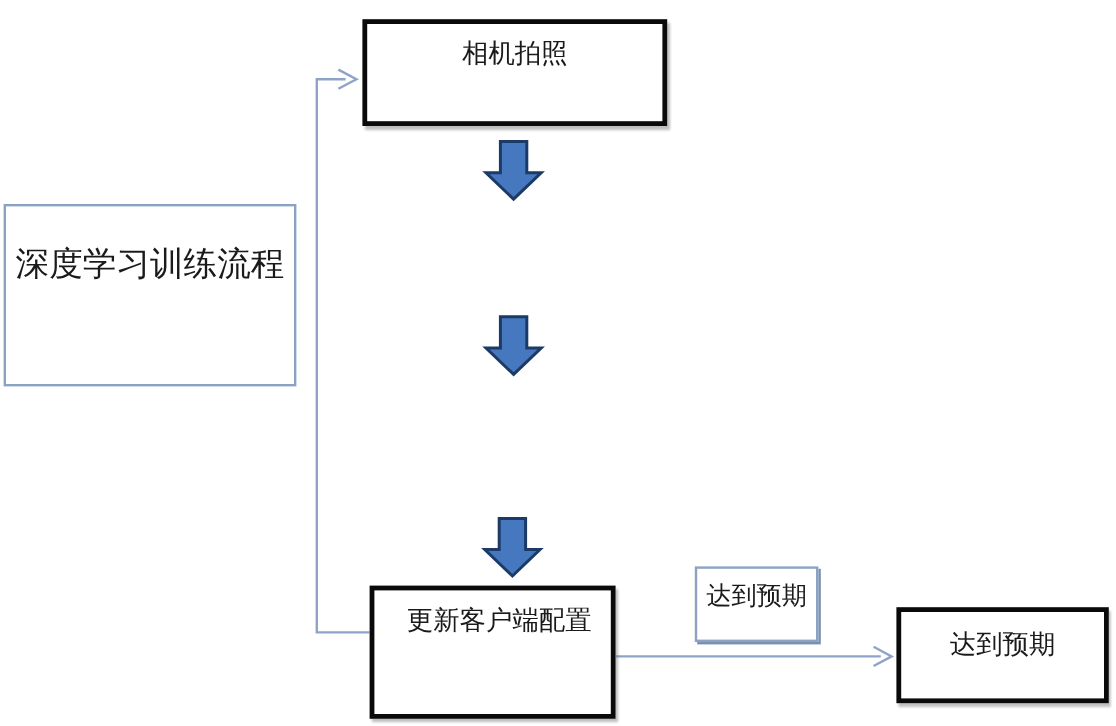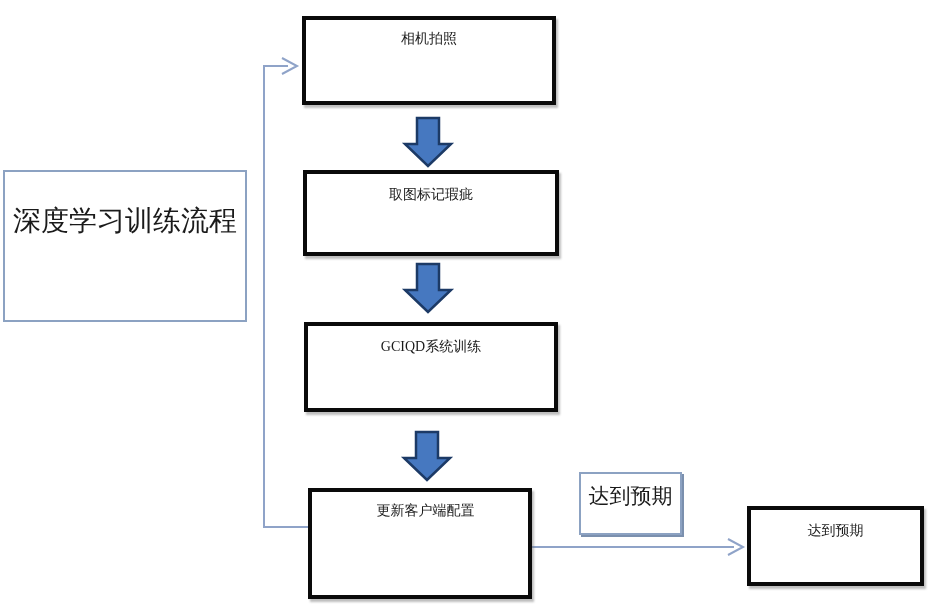--- a/index.html
+++ b/index.html
@@ -42,21 +42,21 @@
     fill: var(--block-arrow-fill);
     stroke: var(--block-arrow-stroke);
     stroke-width: 2.5;
     stroke-linejoin: miter;
   }
   .box {
     position: absolute;
     box-sizing: border-box;
     background: #ffffff;
     text-align: center;
-    font-size: 14px;
+    font-size: 22px;
     line-height: 1.35;
   }
   .box.strong {
     border: 4px solid var(--box-border-strong);
     box-shadow: 2px 3px 2px rgba(110,110,110,0.45);
   }
   .box.light {
     border: 2px solid var(--box-border-light);
   }
   .pad-top-10 { padding-top: 10px; }
@@ -98,29 +98,23 @@
 
   <div class="box light note-box" style="left:3px; top:170px; width:244px; height:152px;">
     <div>深度学习训练流程</div>
     <div class="note-gap"></div>
   </div>
 
   <div class="box strong pad-top-10" style="left:302px; top:16px; width:254px; height:89px;">
     <span>相机拍照</span>
   </div>
 
-  <div class="box strong pad-top-12" style="left:303px; top:170px; width:256px; height:86px;">
-    <span>取图标记瑕疵</span>
-  </div>
 
-  <div class="box strong pad-top-12" style="left:304px; top:322px; width:254px; height:90px;">
-    <span>GCIQD系统训练</span>
-  </div>
 
-  <div class="box strong pad-top-10" style="left:308px; top:488px; width:224px; height:111px;padding-left:11px;">
+  <div class="box strong pad-top-10" style="left:308px; top:488px; width:205px; height:111px;padding-left:11px;">
     <div>更新客户端配置</div>
   </div>
 
   <div class="box light expect-box pad-top-8" style="left:579px; top:472px; width:103px; height:63px;">
     <span>达到预期</span>
   </div>
 
   <div class="box strong pad-top-12" style="left:747px; top:506px; width:177px; height:80px;">
     <span>达到预期</span>
   </div>

